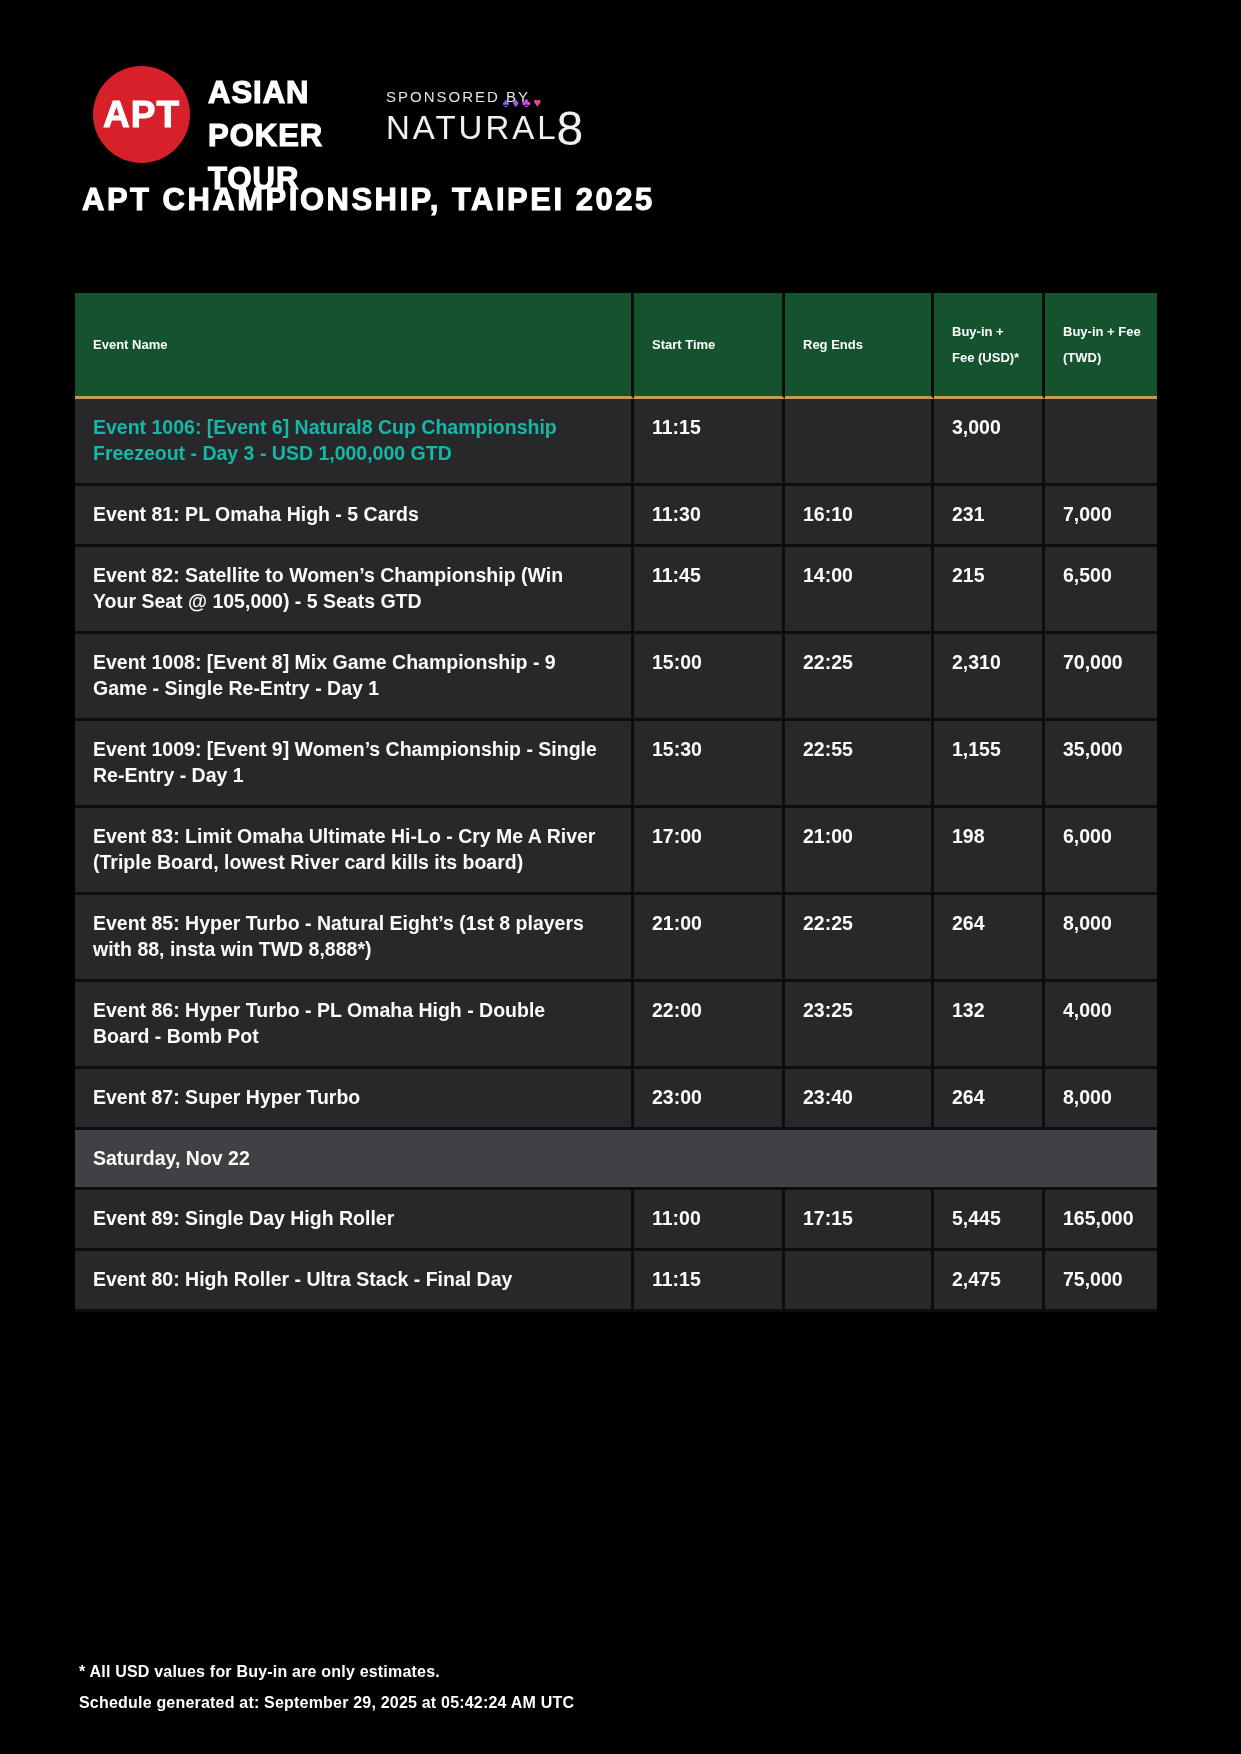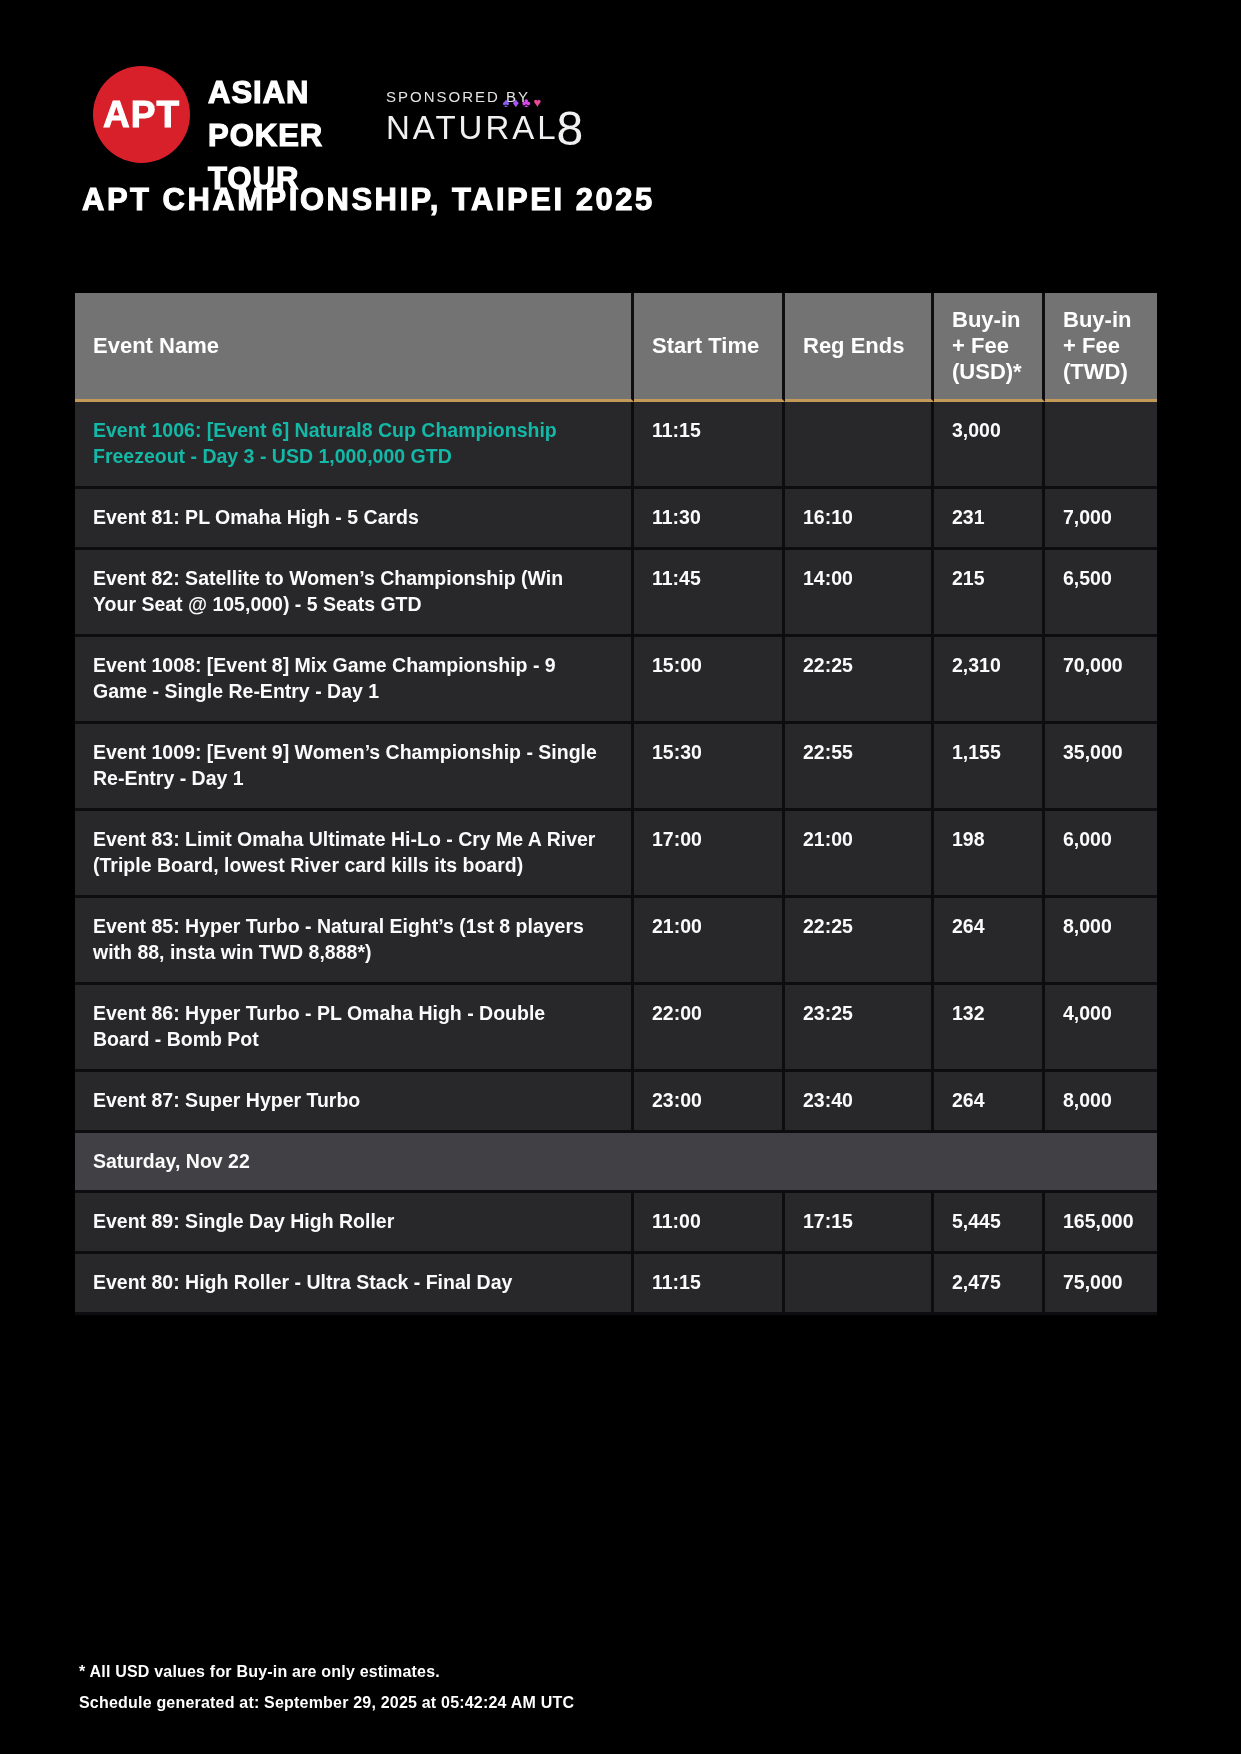--- a/index.html
+++ b/index.html
@@ -32,22 +32,22 @@
     position:absolute; left:82px; top:182px;
     font-size:31px; font-weight:bold; letter-spacing:2.5px;
     -webkit-text-stroke:1px #fff;
   }
   
   .schedule-table {
     position:absolute; left:75px; top:293px; width:1082px;
     border-collapse:separate; border-spacing:0; table-layout:fixed;
   }
   .schedule-table th {
-    background:#737373; color:#fff; text-align:left; vertical-align:middle;
-    font-size:22px; font-weight:bold; line-height:26px;
+    background:#14532d; color:#fff; text-align:left; vertical-align:middle;
+    font-size:13px; font-weight:bold; line-height:26px;
     padding:14px 16px 14px 18px;
     border-bottom:3px solid #c49a58;
     border-right:3px solid #0d0d0f;
     height:75px;
   }
   .schedule-table th:last-child { border-right:none; }
   .schedule-table td {
     background:#28282b; color:#fbfbfb; vertical-align:top;
     font-size:19.5px; font-weight:bold; line-height:26px;
     padding:15px 16px 17px 18px;

